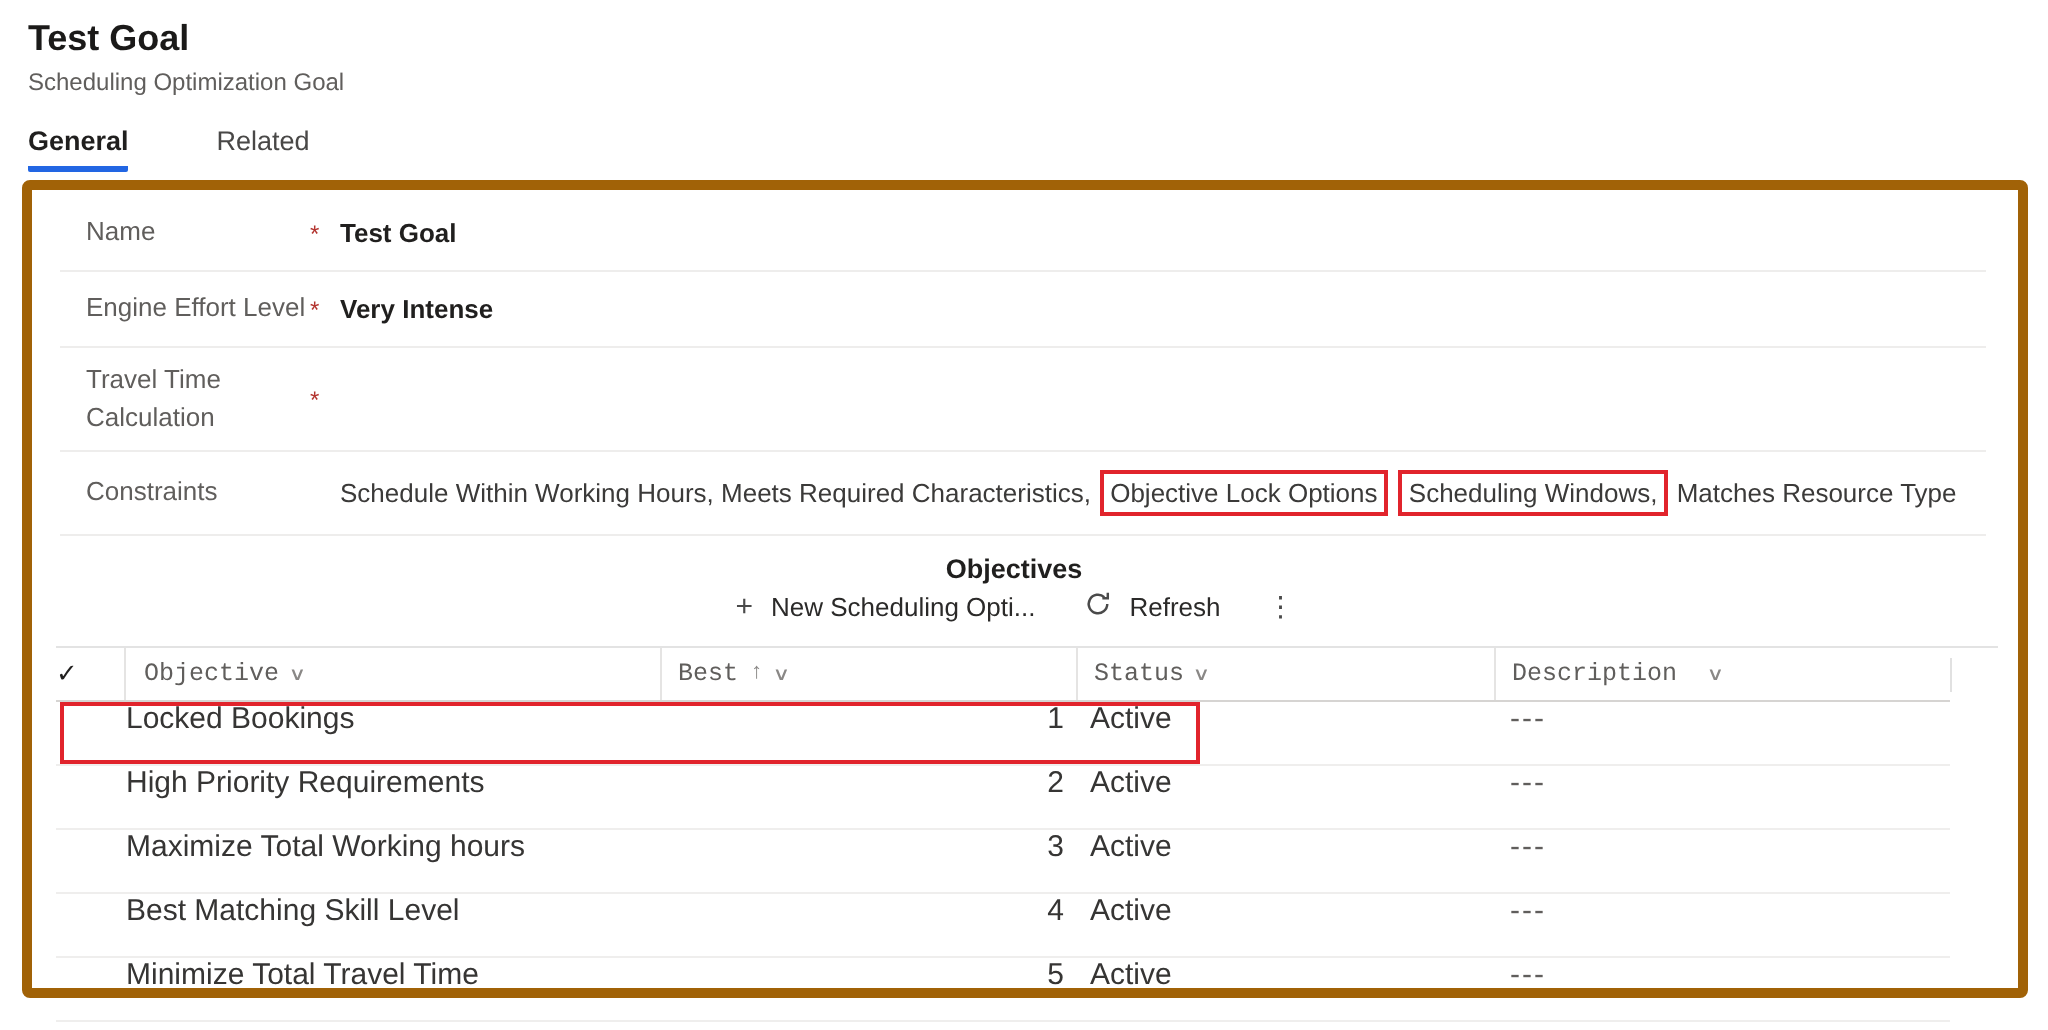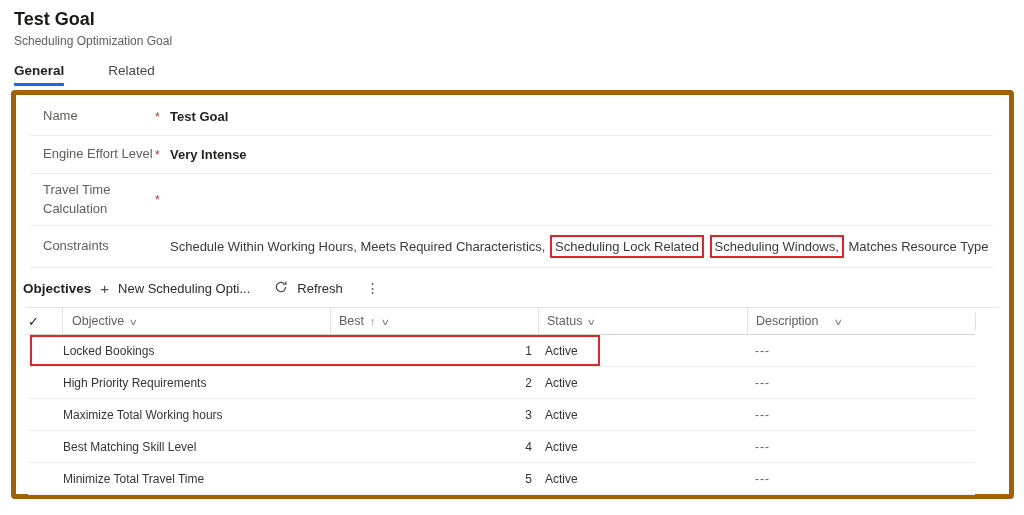--- a/index.html
+++ b/index.html
@@ -29,44 +29,44 @@
   .fields { padding:3px 16px 0 14px; }
   .field-row { display:flex; align-items:center; border-bottom:1px solid #eeedec; padding:9px 0 9px 13px; }
   .field-row.tall { padding:7px 0 7px 13px; }
   .field-label { width:112px; flex-shrink:0; font-size:13px; color:#605e5c; line-height:1.45; }
   .field-req { width:15px; flex-shrink:0; font-size:12px; color:#b3342f; padding-top:1px; }
   .field-value { font-size:13px; font-weight:700; color:#201f1e; }
   .field-value.plain { font-weight:400; color:#3b3a39; white-space:nowrap; }
   .ann-box { display:inline-block; border:2px solid #e1242c; padding:2px 3px; margin:0 1px; }
 
   
-  .objectives-head { display:flex; align-items:center; justify-content:flex-start; padding:9px 18px 8px 7px; }
+  .objectives-head { display:flex; align-items:center; justify-content:flex-start; padding:9px 18px 8px 7px;flex-direction:column; }
   .objectives-title { font-size:13.5px; font-weight:700; color:#201f1e; }
   .toolbar { display:flex; align-items:center; gap:6px; }
   .toolbar-btn { display:flex; align-items:center; gap:9px; font-size:13px; color:#2b2a29; padding:3px 9px; cursor:pointer; border-radius:2px; }
   .tb-ic { font-size:15px; color:#4a4a4a; line-height:1; }
   .more-btn { font-size:14px; color:#4a4a4a; padding:2px 8px; cursor:pointer; }
 
   
   .grid-top-line { border-top:1px solid #e3e3e3; margin:0 10px 0 12px; }
   .grid { margin-left:12px; }
   .grid-header { position:relative; display:flex; width:947px; height:27px; align-items:center; border-bottom:1px solid #d6d4d2; font-size:12.5px; color:#605e5c; }
   .grid-header::after { content:""; position:absolute; left:947px; top:5px; width:1px; height:17px; background:#e1e1e1; }
   .gh-cell { display:flex; align-items:center; gap:6px; height:100%; }
-  .gh-cell.bordered { border-left:1px solid #e5e4e3; }
+  .gh-cell.bordered { border-left:1px solid #e5e4e3;font-family:Liberation Mono, monospace; }
   .chev { font-size:9px; color:#8a8886; transform:scaleX(1.45); display:inline-block; padding-top:1px; }
   .sort-arrow { font-size:11px; color:#8a8886; }
   .c-select { width:34px; text-align:right; padding-right:3px; }
   .c-objective { width:268px; padding-left:9px; }
   .c-order { width:208px; padding-left:8px; }
   .c-status { width:209px; padding-left:8px; }
   .c-desc { width:228px; padding-left:8px;gap:16px; }
   .gh-check { font-size:13px; color:#201f1e; font-weight:700; }
 
-  .grid-row { position:relative; display:flex; width:947px; height:32px; align-items:center; border-bottom:1px solid #efeeed; font-size:12px; color:#363534; cursor:pointer; }
+  .grid-row { position:relative; display:flex; width:947px; height:32px; border-bottom:1px solid #efeeed; font-size:15px; color:#363534; cursor:pointer; }
   .r-objective { width:268px; padding-left:1px; margin-left:34px; }
   .r-order { width:208px; text-align:right; padding-right:6px; }
   .r-status { width:209px; padding-left:7px; }
   .r-desc { width:228px; padding-left:8px; color:#605e5c; letter-spacing:1px; }
   .row-annotation { position:absolute; left:2px; top:0px; width:570px; height:31px; border:2px solid #e1242c; pointer-events:none; }
 </style>
 </head>
 <body>
 
 <div class="page-header">
@@ -98,21 +98,21 @@
     <div class="field-row tall">
       <div class="field-label">Travel Time Calculation</div>
       <div class="field-req">*</div>
     </div>
 
     <div class="field-row">
       <div class="field-label">Constraints</div>
       <div class="field-req"></div>
       <div class="field-value plain">
         <span>Schedule Within Working Hours, Meets Required Characteristics,</span>
-        <span class="ann-box">Scheduling Lock Related</span>
+        <span class="ann-box">Objective Lock Options</span>
         <span class="ann-box">Scheduling Windows,</span>
         <span>Matches Resource Type</span>
       </div>
     </div>
 
   </div>
 
   <div class="objectives-head">
     <div class="objectives-title">Objectives</div>
     <div class="toolbar">

